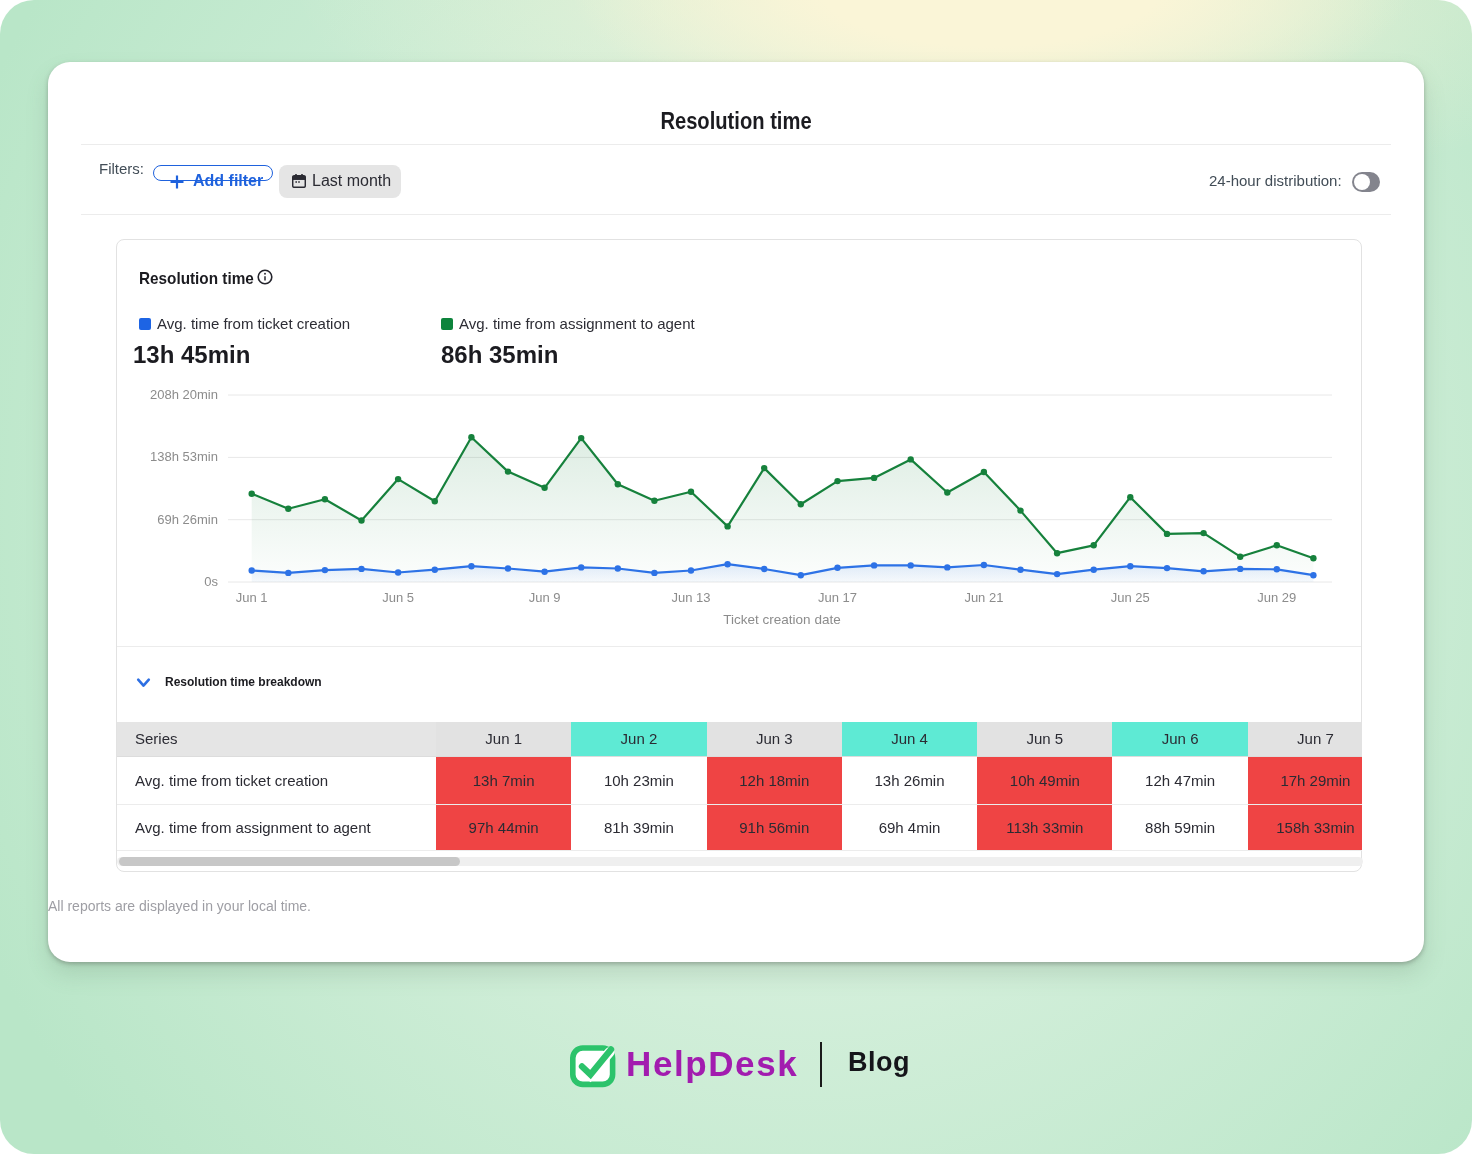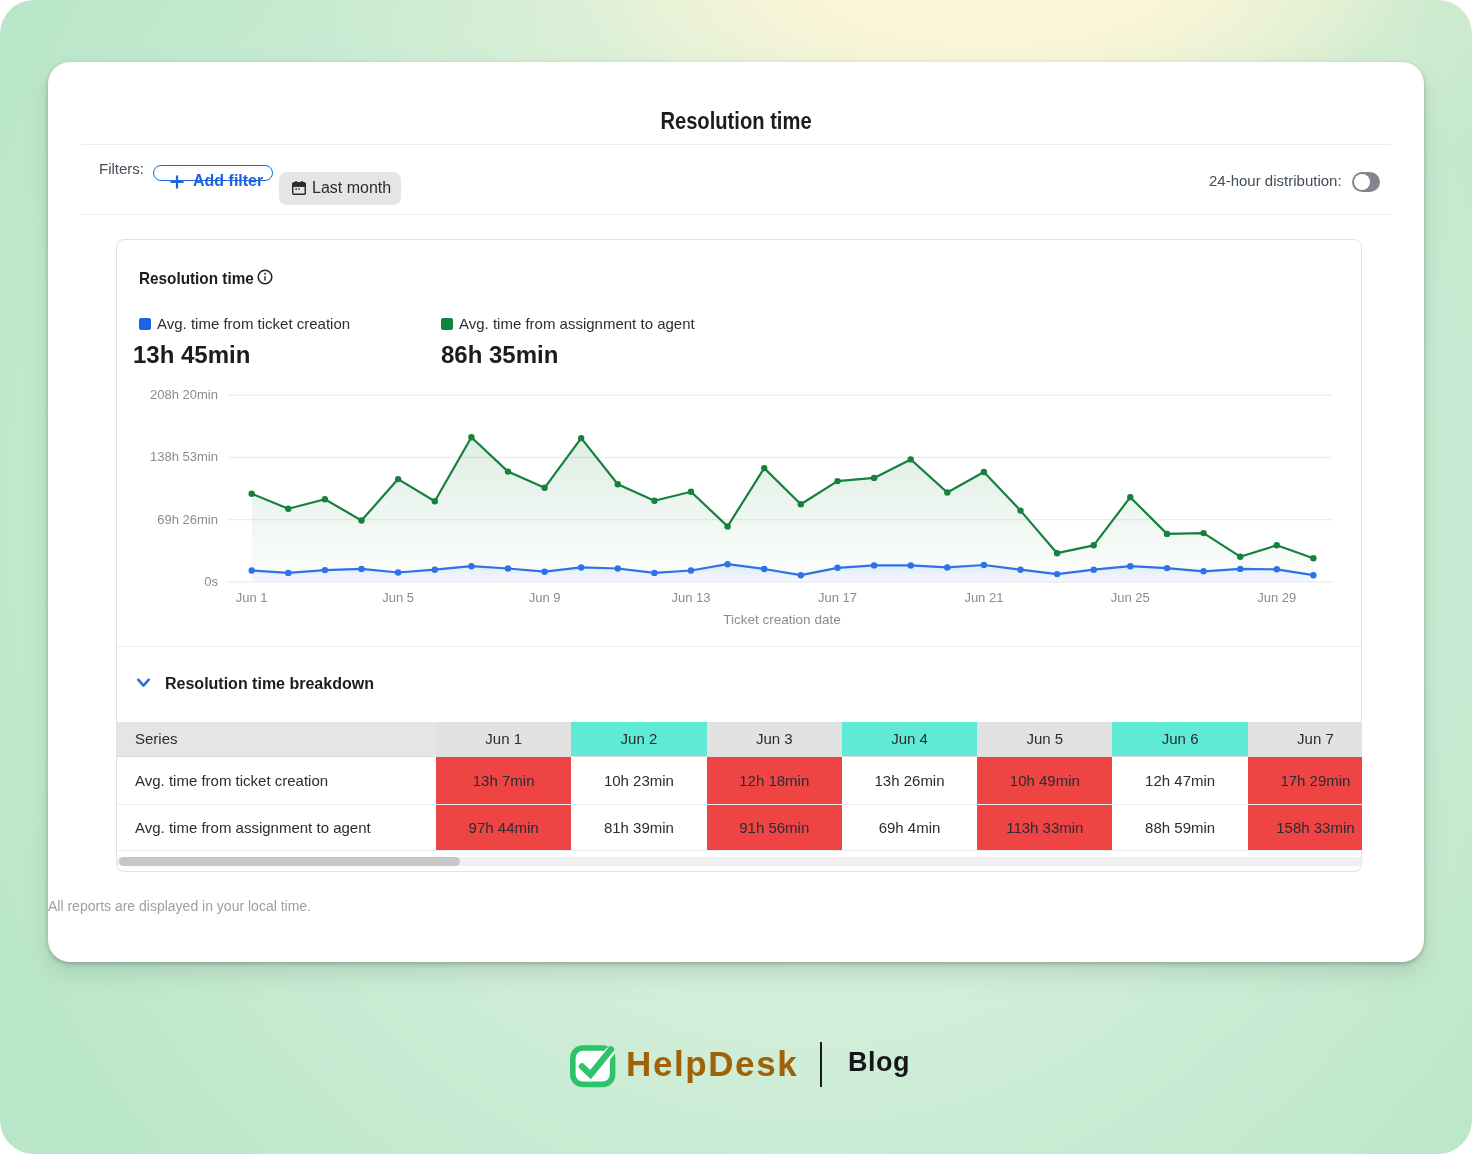--- a/index.html
+++ b/index.html
@@ -11,53 +11,53 @@
       radial-gradient(ellipse 700px 230px at 990px -20px, rgba(249,244,214,0.75), rgba(249,244,214,0) 100%),
       radial-gradient(ellipse 62% 85% at 55% 45%, #daf1df 32%, #b9e6c8 100%);
   }
   .card { position:absolute; left:48px; top:62px; width:1376px; height:900px; background:#fff; border-radius:22px; box-shadow:0 2px 4px rgba(90,100,90,0.42), 0 12px 22px rgba(80,110,85,0.18); }
   .title { position:absolute; left:0; top:45px; width:100%; text-align:center; font-size:24px; font-weight:bold; color:#1b1b20; transform:scaleX(0.84); }
   .hr { position:absolute; left:33px; width:1310px; height:1px; background:#ececec; }
   .lbl { position:absolute; font-size:15px; color:#424d57; }
   .btn-add { position:absolute; left:105px; top:103px; width:120px; height:16px; border:1.6px solid #1f62dd; border-radius:8px; background:#fff; color:#1f62dd; font-weight:bold; font-size:16px; }
   .btn-add svg { position:absolute; left:15px; top:8px; }
   .btn-add span { position:absolute; left:39px; top:6px; }
-  .btn-month { position:absolute; left:231px; top:110px; width:122px; height:33px; border-radius:8px; background:#e5e5e5; color:#2b2b33; font-size:16px; }
+  .btn-month { position:absolute; left:231px; top:103px; width:122px; height:33px; border-radius:8px; background:#e5e5e5; color:#2b2b33; font-size:16px; }
   .btn-month svg { position:absolute; left:13px; top:9px; }
   .btn-month span { position:absolute; left:33px; top:7px; }
   .toggle { position:absolute; left:1304px; top:110px; width:28px; height:20px; border-radius:10px; background:#83848d; }
   .toggle .knob { position:absolute; left:2px; top:2px; width:16px; height:16px; border-radius:50%; background:#fff; }
 
   .panel { position:absolute; left:68px; top:177px; width:1246px; height:633px; border:1px solid #e2e2e2; border-radius:8px; background:#fff; }
   .panel-h { position:absolute; left:22px; top:29px; font-size:17px; font-weight:bold; color:#1b1b20; }
   .legend { position:absolute; top:75px; font-size:15px; color:#2d2d35; }
   .legend .sq { display:inline-block; width:12px; height:12px; border-radius:2px; margin-right:6px; vertical-align:-1px; }
   .val { position:absolute; top:101px; font-size:24px; font-weight:bold; color:#1b1b20; }
 
   .panel-div { position:absolute; left:0; top:406px; width:100%; height:1px; background:#ececec; }
-  .bd-head { position:absolute; left:48px; top:435px; font-size:16px; font-weight:bold; color:#1b1b20; }
+  .bd-head { position:absolute; left:48px; top:435px; font-size:12px; font-weight:bold; color:#1b1b20; }
   .chev { position:absolute; left:19px; top:435px; width:15px; height:15px; }
 
   .tablewrap { position:absolute; left:0; top:482px; width:1245px; height:130px; overflow:hidden; }
   table { border-collapse:collapse; table-layout:fixed; width:1266px; font-size:15px; color:#2b2b33; }
   th, td { height:34px; font-weight:normal; text-align:center; padding:0; }
   tr:nth-child(2) td { height:48px; } tr:nth-child(3) td { height:46px; }
   th.c0, td.c0 { text-align:left; padding-left:18px; }
   tr.hdr th { background:#5eead4; border-bottom:1px solid #dcdcdc; }
   tr.hdr th.c0 { background:#e5e5e5; }
   tr.hdr th.odd { background:#e2e2e2; }
   td { background:#fff; border-bottom:1px solid #ececec; }
   td.odd { background:#ef4444; }
   .sbar { position:absolute; left:0px; top:617px; width:1246px; height:9px; background:#efefef; border-radius:5px; }
   .sbar .thumb { position:absolute; left:2px; top:0; width:341px; height:9px; background:#c7c7c7; border-radius:5px; }
 
   .note { position:absolute; left:0; top:836px; width:100%; text-align:left; font-size:14px; color:#9e9ea4; }
 
   .footer { position:absolute; left:569px; top:1040px; height:48px; }
-  .hd-name { position:absolute; left:57px; top:4px; font-size:35px; font-weight:bold; color:#a16207; letter-spacing:1.6px; }
+  .hd-name { position:absolute; left:57px; top:4px; font-size:35px; font-weight:bold; color:#a21caf; letter-spacing:1.6px; }
   .vline { position:absolute; left:251px; top:2px; width:2px; height:45px; background:#1a1a1a; }
   .blog { position:absolute; left:279px; top:7px; font-size:27px; font-weight:bold; color:#15151a; letter-spacing:0.5px; }
 </style>
 </head>
 <body>
 <div class="bg"></div>
 <div class="card">
   <div class="title">Resolution time</div>
   <div class="hr" style="top:82px"></div>
   <div class="lbl" style="left:51px; top:98px;">Filters:</div>

